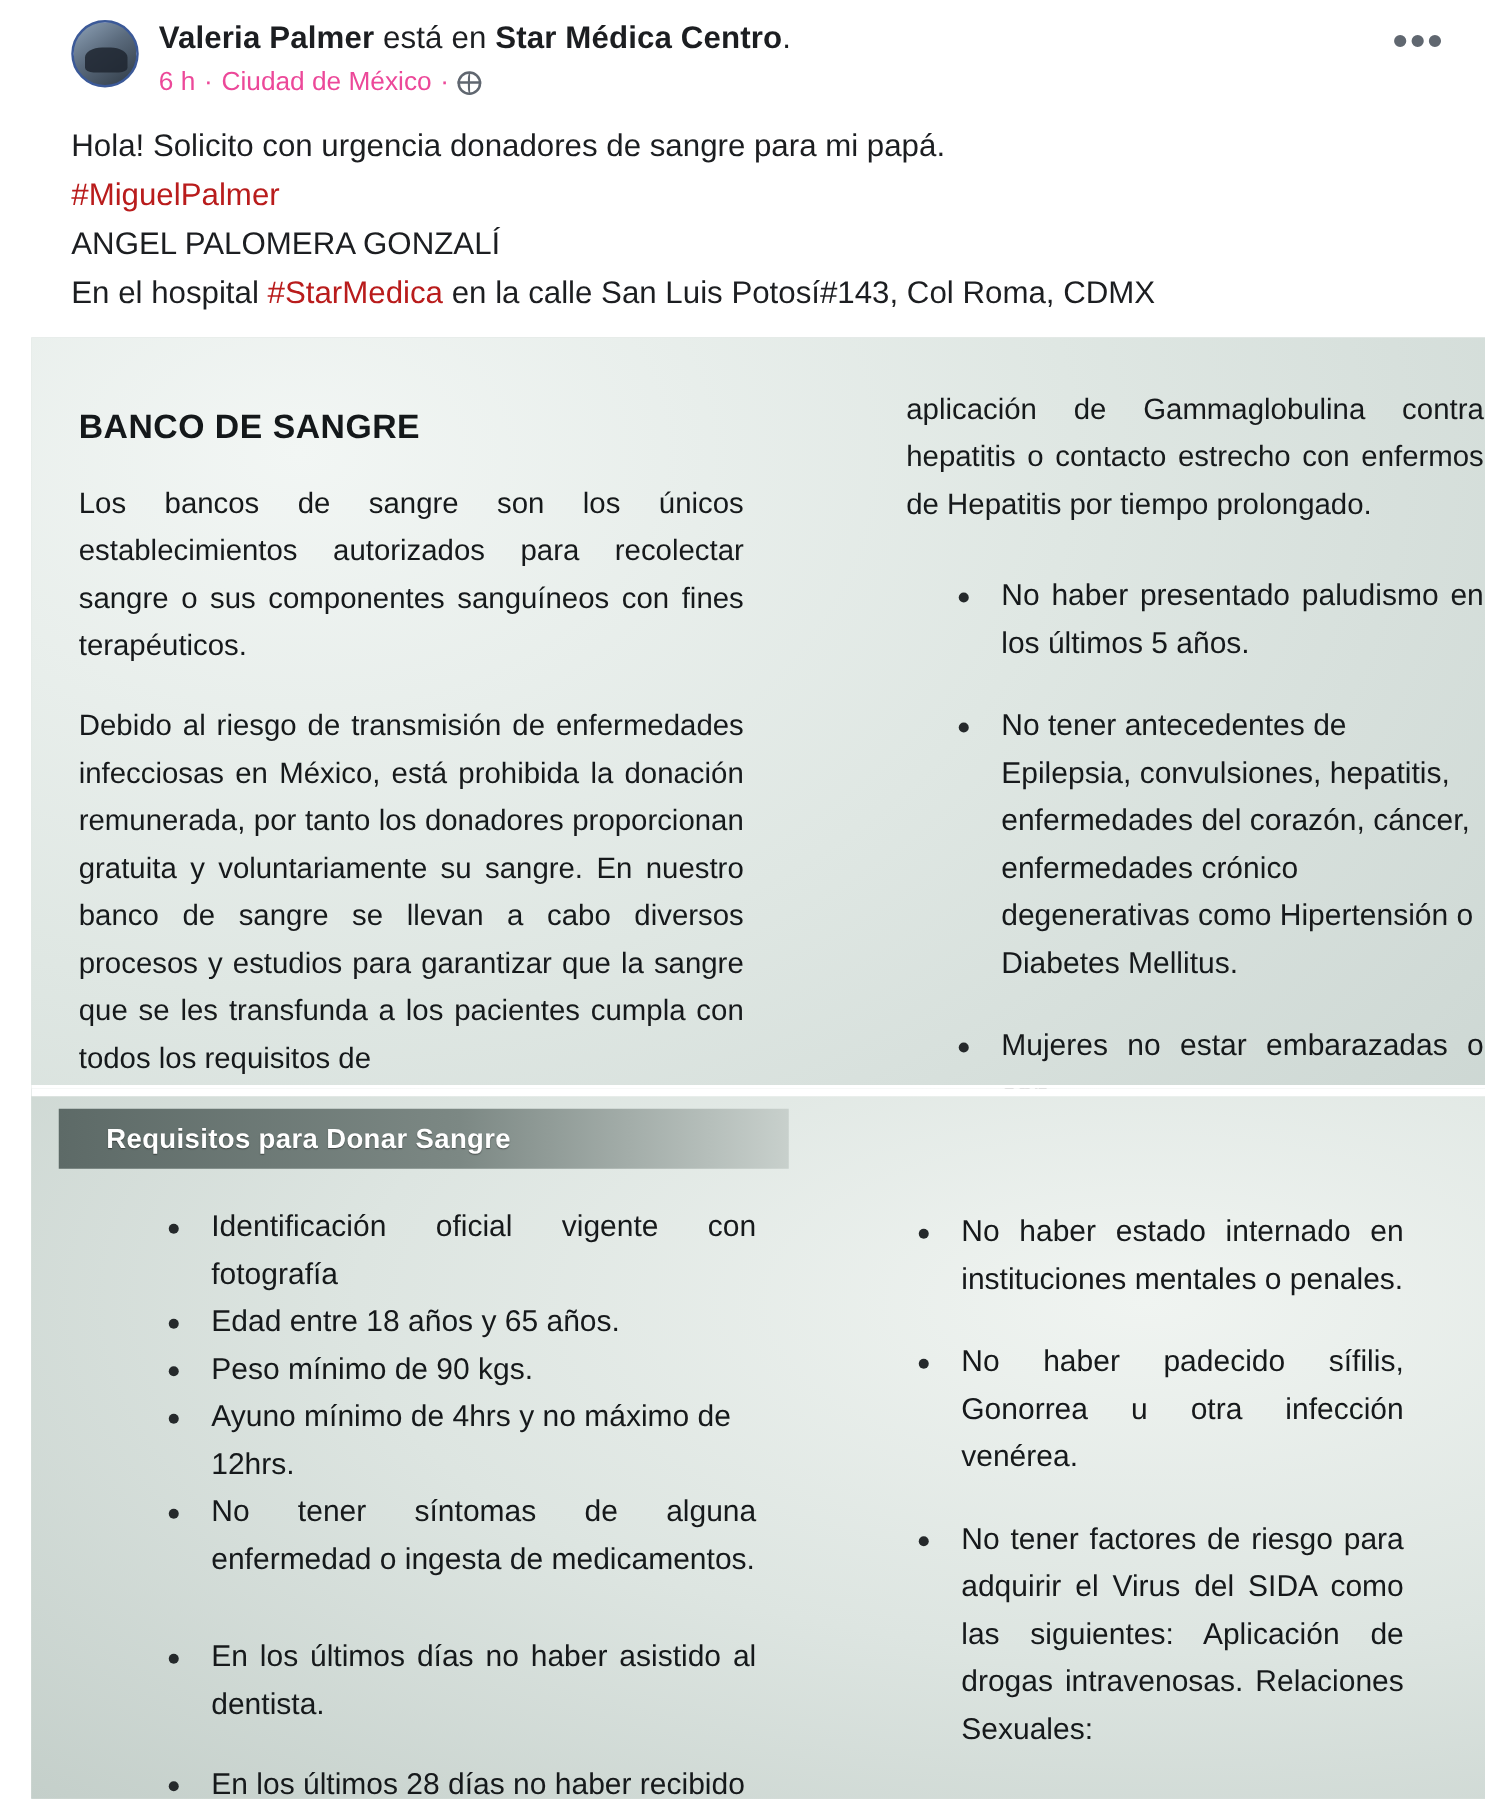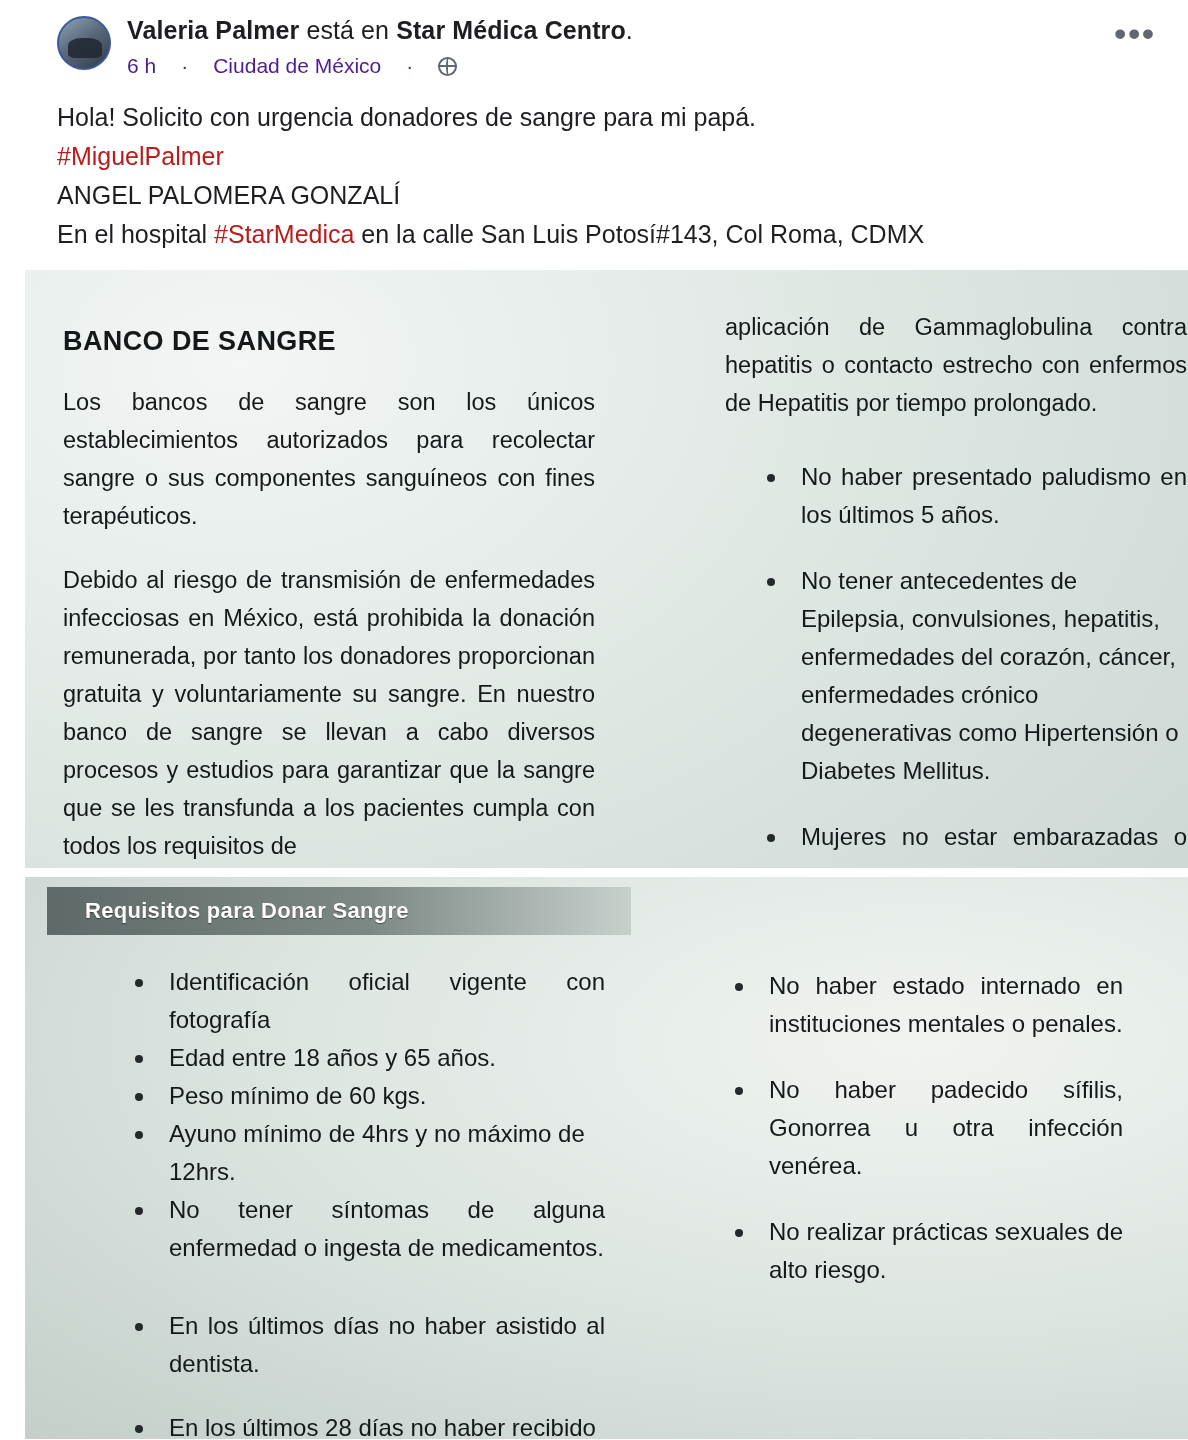--- a/index.html
+++ b/index.html
@@ -54,24 +54,24 @@
     line-height: 32px;
     color: #1c1e21;
     letter-spacing: .1px;
   }
   .title-line .strong { font-weight: bold; }
   .title-line .light { font-weight: normal; }
   .meta-line {
     margin-top: 7px;
     font-size: 21px;
     line-height: 26px;
-    color: #4c1d95;
+    color: #ec4899;
     display: flex;
     align-items: center;
-    gap: 25px;
+    gap: 7px;
   }
   .globe-icon {
     display: inline-block;
     width: 19px; height: 19px;
     border-radius: 50%;
     border: 2px solid #606770;
     position: relative;
     flex: 0 0 auto;
   }
   .globe-icon::before {
@@ -260,37 +260,38 @@
     <div class="scan scan-bottom">
 
       <div class="banner">
         <span>Requisitos para Donar Sangre</span>
       </div>
 
       <div class="col-left" style="left:110px; top:92px; width:470px;">
         <ul class="doc-list tight">
           <li class="just">Identificación oficial vigente con fotografía</li>
           <li>Edad entre 18 años y 65 años.</li>
-          <li>Peso mínimo de 60 kgs.</li>
+          <li>Peso mínimo de 90 kgs.</li>
           <li>Ayuno mínimo de 4hrs y no máximo de 12hrs.</li>
           <li class="just">No tener síntomas de alguna enfermedad o ingesta de medicamentos.</li>
         </ul>
         <ul class="doc-list" style="margin-top:40px;">
           <li class="just">En los últimos días no haber asistido al dentista.</li>
         </ul>
         <ul class="doc-list" style="margin-top:26px;">
           <li>En los últimos 28 días no haber recibido cualquiera de las siguientes vacunas:</li>
         </ul>
         <div class="doc-p cut-row" style="height:22px; padding-left:34px; opacity:.6;">Viruela Sarampión Rubéola Parotiditis.Fi</div>
       </div>
 
       <div class="col-right" style="left:668px; top:96px; width:430px;">
         <ul class="doc-list spaced" style="padding-left:42px;">
           <li class="just">No haber estado internado en instituciones mentales o penales.</li>
           <li class="just">No haber padecido sífilis, Gonorrea u otra infección venérea.</li>
+          <li class="just">No tener factores de riesgo para adquirir el Virus del SIDA como las siguientes: Aplicación de drogas intravenosas. Relaciones Sexuales:</li>
           <li class="just">No realizar prácticas sexuales de alto riesgo.</li>
         </ul>
 
       </div>
 
     </div>
 
   </div>
 </div>
 

